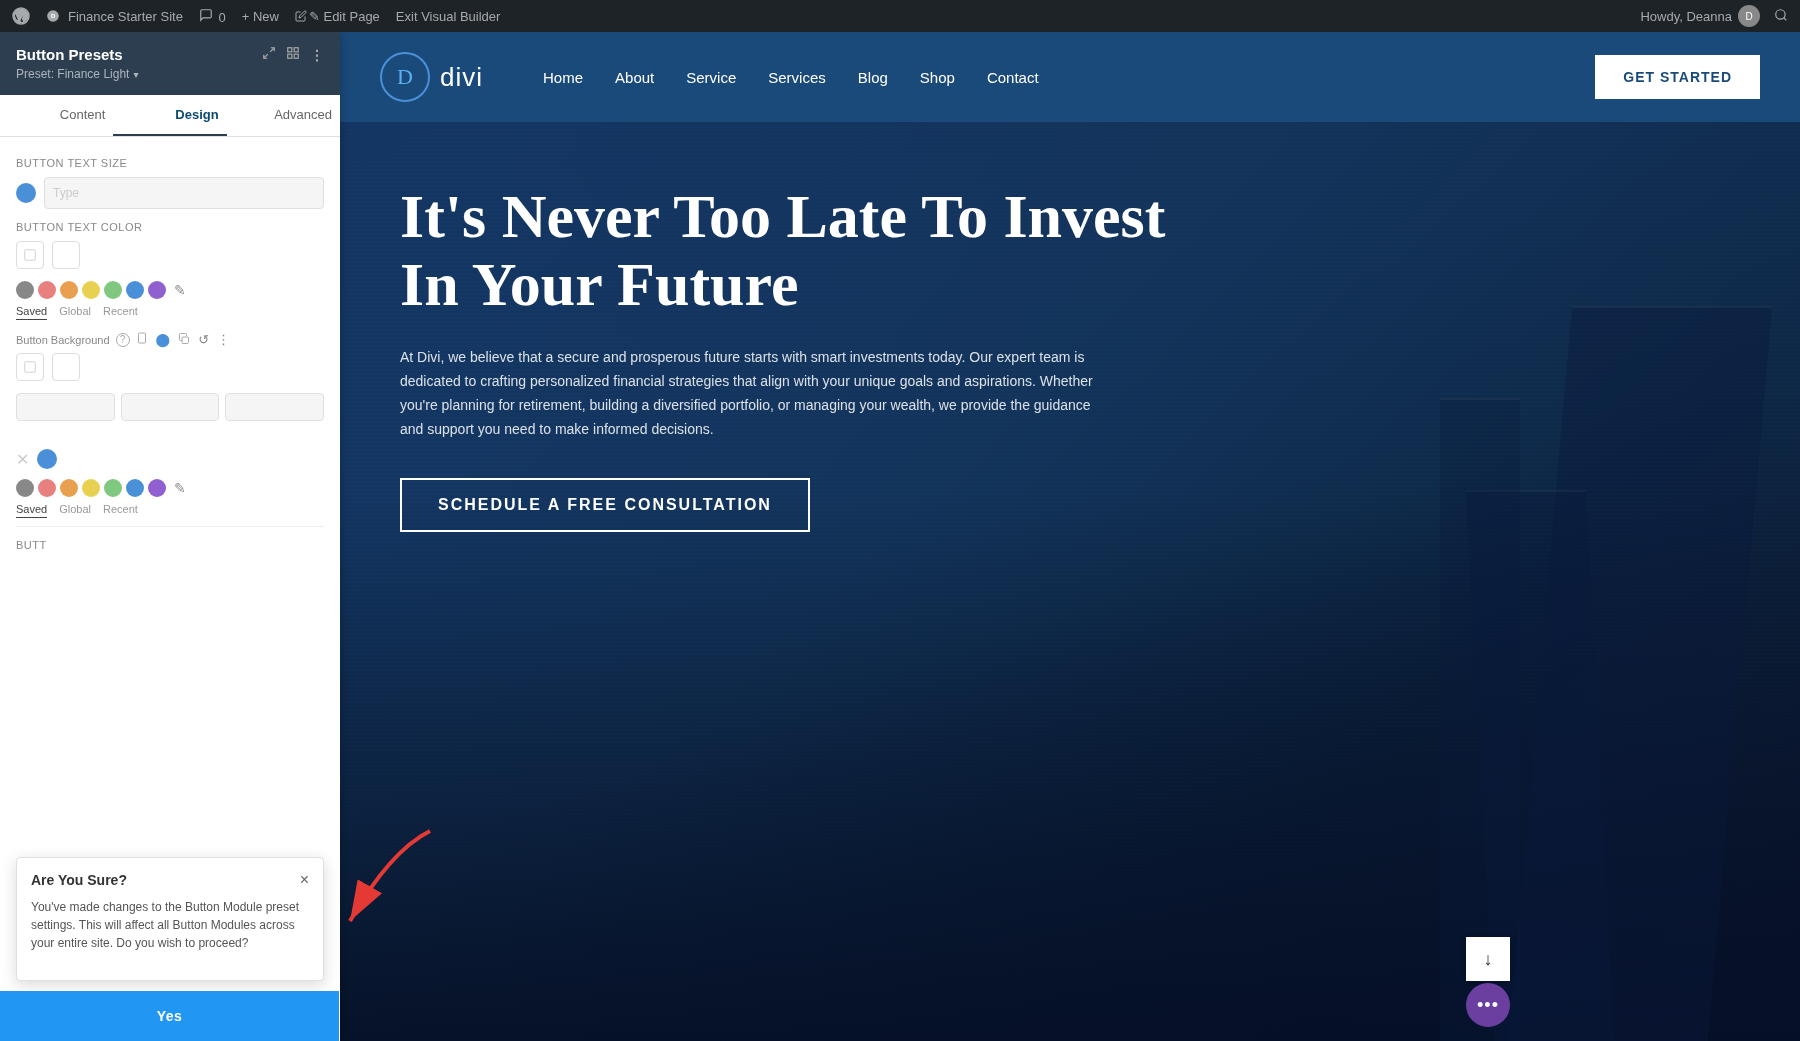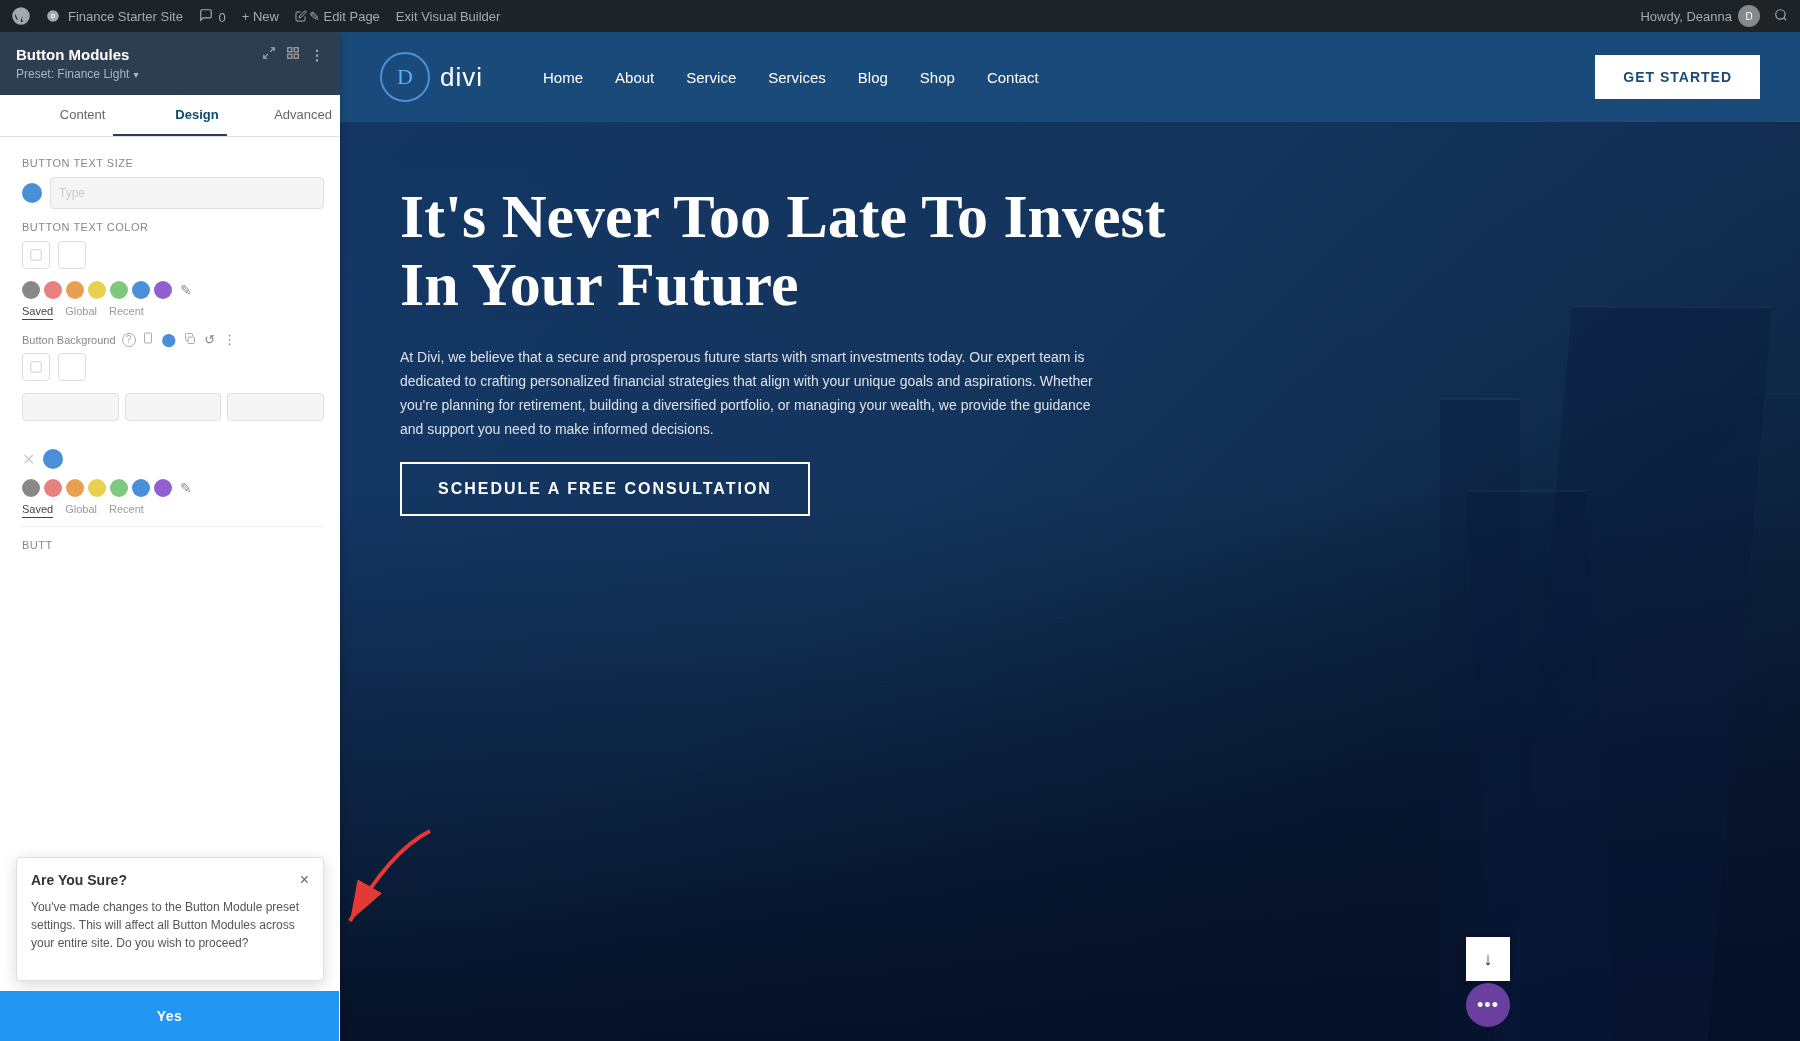--- a/index.html
+++ b/index.html
@@ -153,21 +153,20 @@
       border-bottom: 2px solid #2c3e50;
       font-weight: 600;
     }
 
     
     .panel-content {
       flex: 1;
       overflow-y: auto;
       padding: 16px;
       position: relative;
-      margin-left: 6px;
     }
 
     .setting-label {
       font-size: 11px;
       color: #888;
       text-transform: uppercase;
       letter-spacing: 0.5px;
       margin-bottom: 8px;
       margin-top: 4px;
     }
@@ -478,21 +477,21 @@
       font-weight: 700;
       color: #fff;
       line-height: 1.1;
       margin-bottom: 28px;
       font-family: Georgia, serif;
     }
     .hero-description {
       font-size: 14px;
       color: rgba(255,255,255,0.85);
       line-height: 1.7;
-      margin-bottom: 20px;
+      margin-bottom: 36px;
       max-width: 700px;
     }
     .hero-cta-btn {
       background: transparent;
       color: #fff;
       border: 2px solid #fff;
       padding: 16px 36px;
       font-size: 16px;
       font-weight: 700;
       letter-spacing: 2px;
@@ -601,21 +600,21 @@
     </span>
   </span>
 </div>
 
 <div class="main-layout">
 
   <div class="left-panel">
 
     <div class="panel-header">
       <div class="panel-title">
-        <span>Button Modules</span>
+        <span>Button Presets</span>
         <div class="panel-title-icons">
           <span class="panel-title-icon">
             <svg width="14" height="14" viewBox="0 0 24 24" fill="none" stroke="#aaa" stroke-width="2">
                 <polyline points="15 3 21 3 21 9"></polyline>
                 <polyline points="9 21 3 21 3 15"></polyline>
                 <line x1="21" y1="3" x2="14" y2="10"></line>
                 <line x1="3" y1="21" x2="10" y2="14"></line>
               </svg>
           </span>
           <span class="panel-title-icon">

